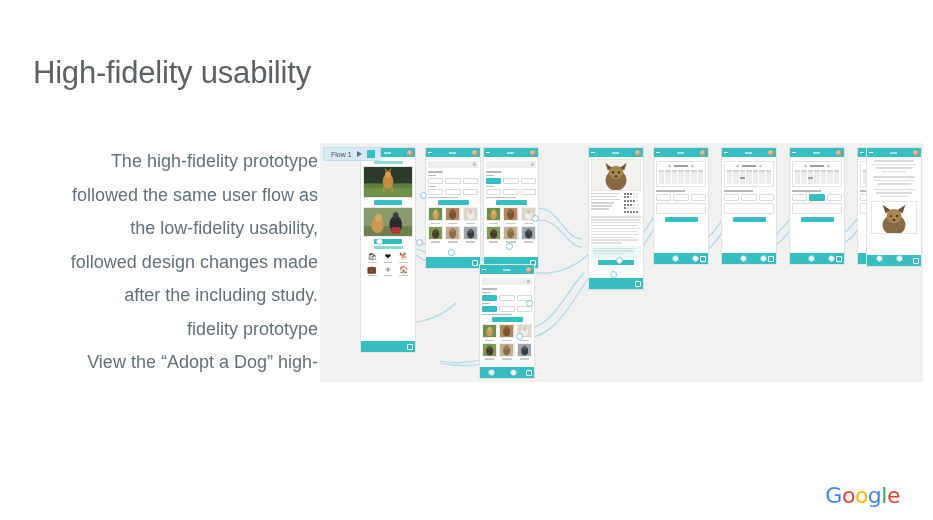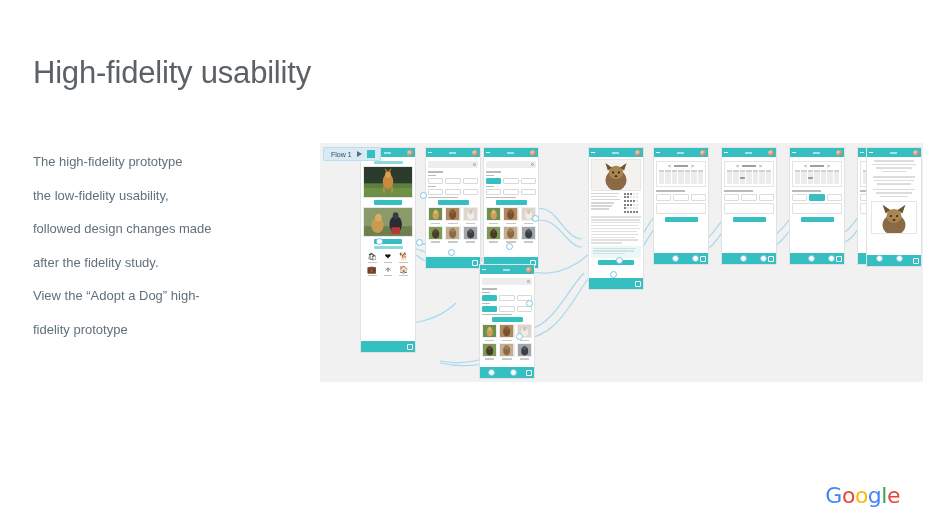--- a/index.html
+++ b/index.html
@@ -12,22 +12,23 @@
   .slide { position: relative; width: 933px; height: 520px; background: #fff; }
 
   
   .page-title {
     position: absolute; left: 33px; top: 55px;
     font-size: 31px; font-weight: 400; color: #5c6166;
     letter-spacing: -0.2px; white-space: nowrap;
   }
   .body-copy {
     position: absolute; left: 33px; top: 145px; width: 285px;
-    font-size: 13px; color: #61717c; line-height: 33.5px;
+    font-size: 18px; color: #61717c; line-height: 33.5px;
     font-weight: 400;
+    text-align: right;
   }
   .body-copy p { margin: 0; }
 
   
   .glogo {
     position: absolute; right: 33px; bottom: 12px;
     font-size: 22px; letter-spacing: -0.5px;
     font-family: "DejaVu Sans", sans-serif;
   }
   .glogo span { font-weight: 400; }
@@ -136,25 +137,26 @@
 </style>
 </head>
 <body>
 
 <div class="slide">
 
   <div class="page-title">High-fidelity usability</div>
 
   <div class="body-copy">
     <p>The high-fidelity prototype</p>
+    <p>followed the same user flow as</p>
     <p>the low-fidelity usability,</p>
     <p>followed design changes made</p>
-    <p>after the fidelity study.</p>
+    <p>after the including study.</p>
+    <p>fidelity prototype</p>
     <p>View the “Adopt a Dog” high-</p>
-    <p>fidelity prototype</p>
   </div>
 
   <div class="canvas">
 
     <svg class="conns" viewBox="0 0 603 239">
       <g fill="none" stroke="#a8d8ef" stroke-width="1.2">
         <path d="M100 100 C 128 108, 130 58, 152 52"></path>
         <path d="M100 100 C 130 112, 136 76, 158 70"></path>
         <path d="M160 95 C 120 122, 108 108, 96 106"></path>
         <path d="M160 108 C 126 132, 106 120, 96 112"></path>

